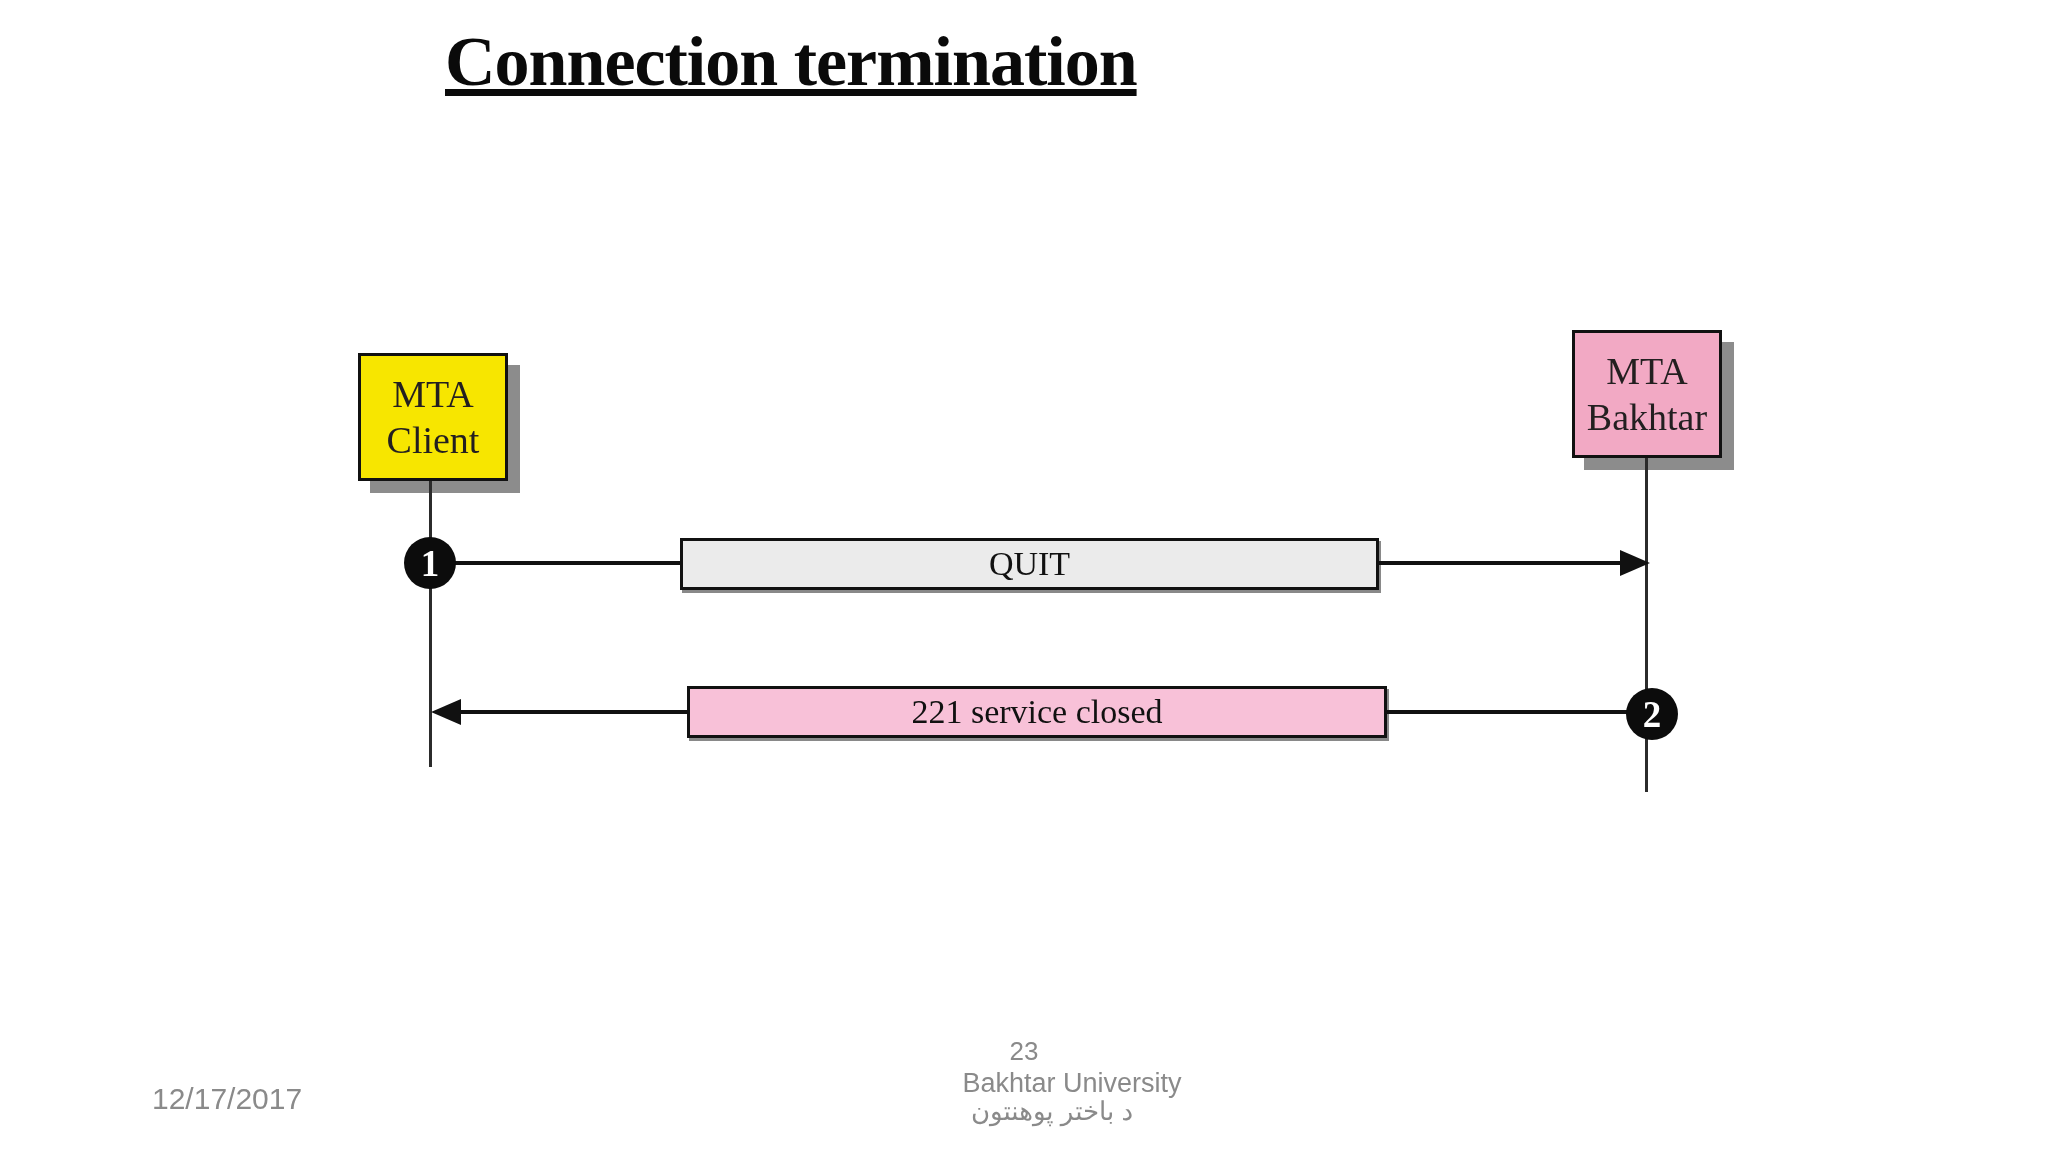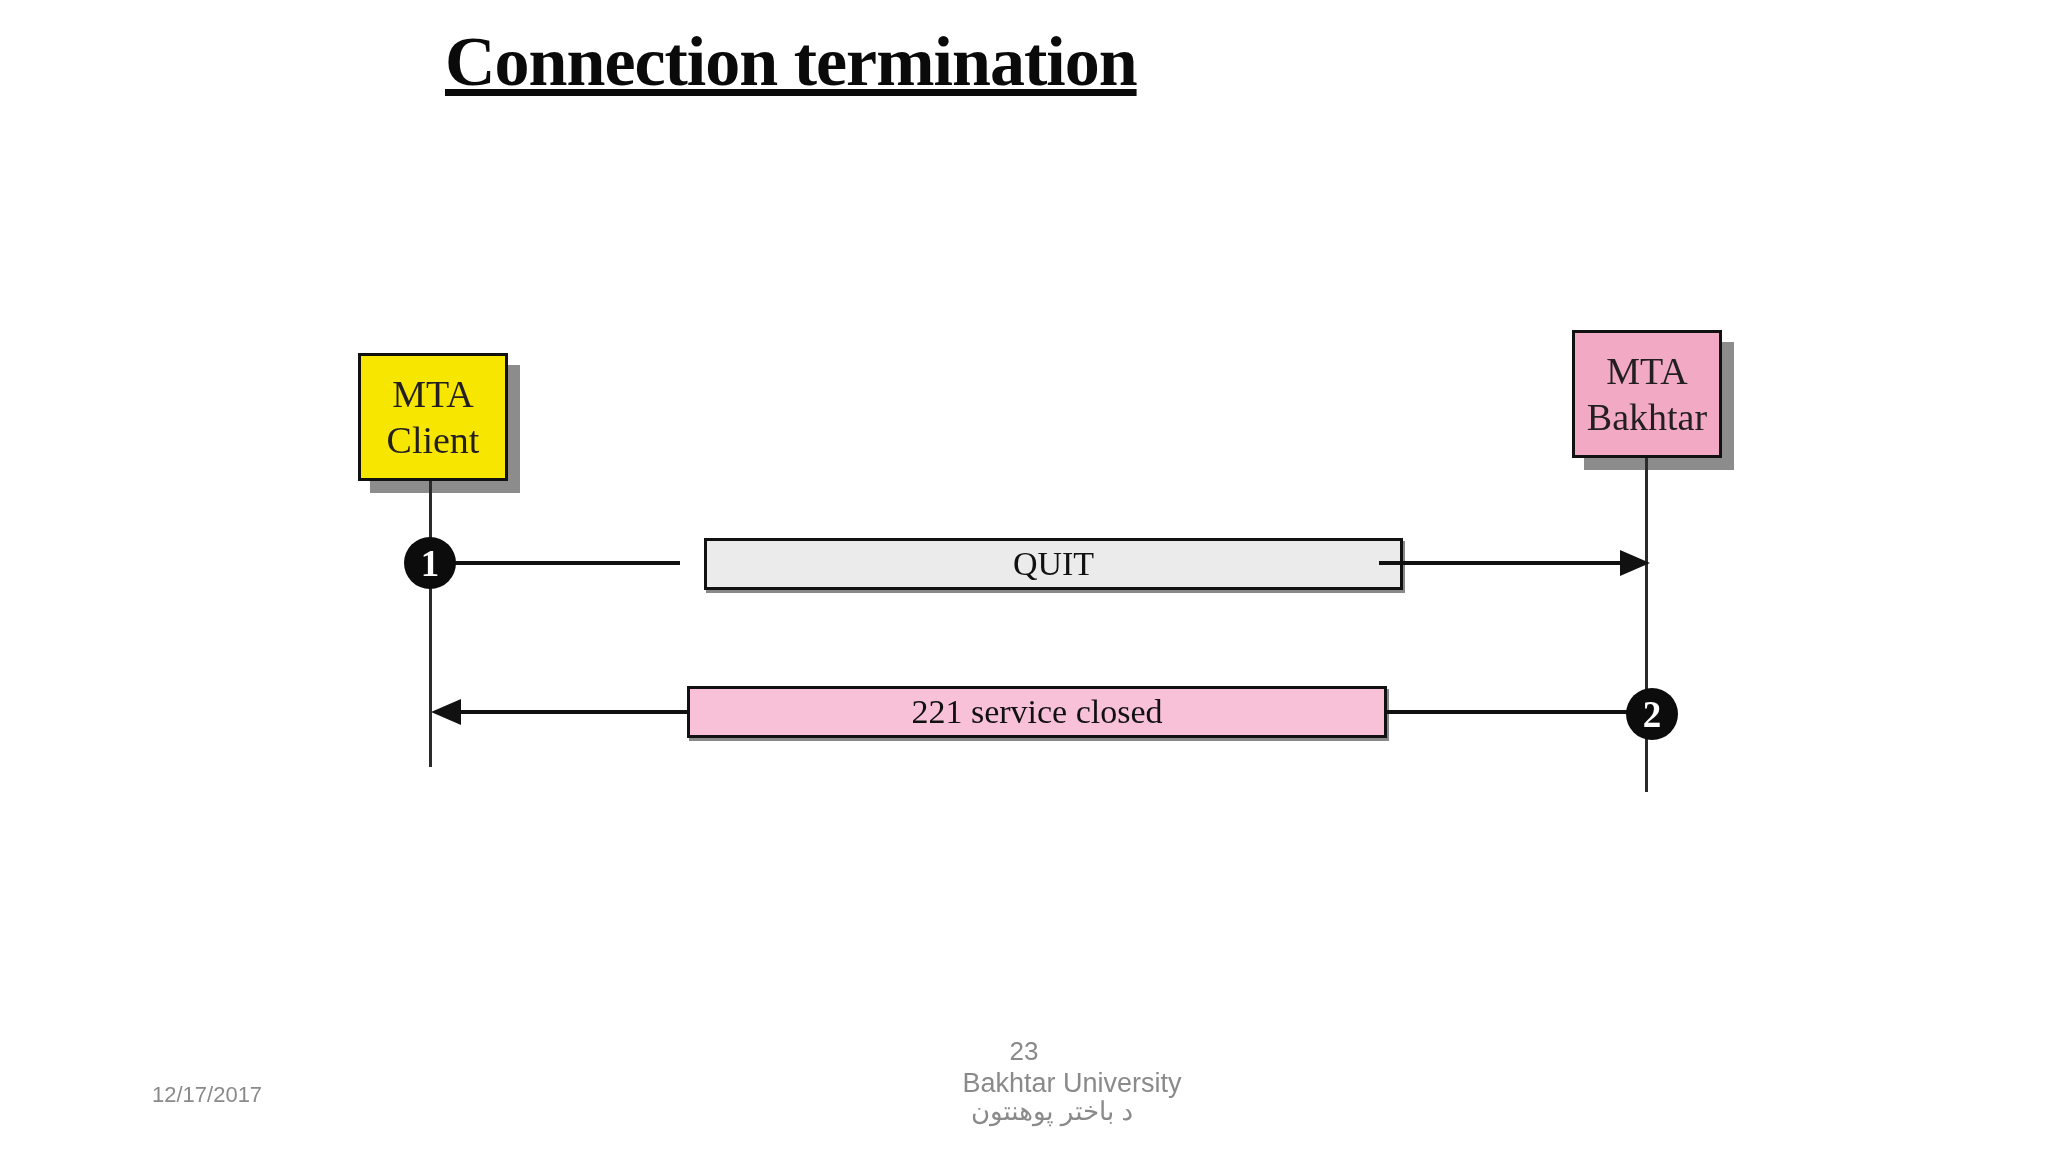--- a/index.html
+++ b/index.html
@@ -90,27 +90,27 @@
     position: absolute;
     height: 52px;
     border: 3px solid #111111;
     box-sizing: border-box;
     box-shadow: 2px 3px 0 0 rgba(40,40,40,0.55);
     display: flex; align-items: center; justify-content: center;
     font-family: "Liberation Serif", serif;
     font-size: 34px;
     color: #111111;
   }
-  .bar-quit { left: 680px; top: 538px; width: 699px; margin-left: 24px; }
+  .bar-quit { left: 680px; top: 538px; width: 699px; }
   .bar-221  { left: 687px; top: 686px; width: 700px; }
 
   .footer-date {
     position: absolute;
     left: 152px; top: 1082px;
-    font-size: 22px;
+    font-size: 30px;
     color: #8a8a8a;
   }
   .footer-line {
     position: absolute;
     left: 0; width: 2048px;
     text-align: center;
     color: #8a8a8a;
   }
   .footer-institution { top: 1068px; font-size: 27px; padding-left: 48px; }
   .footer-page { top: 1036px; font-size: 26px; }

